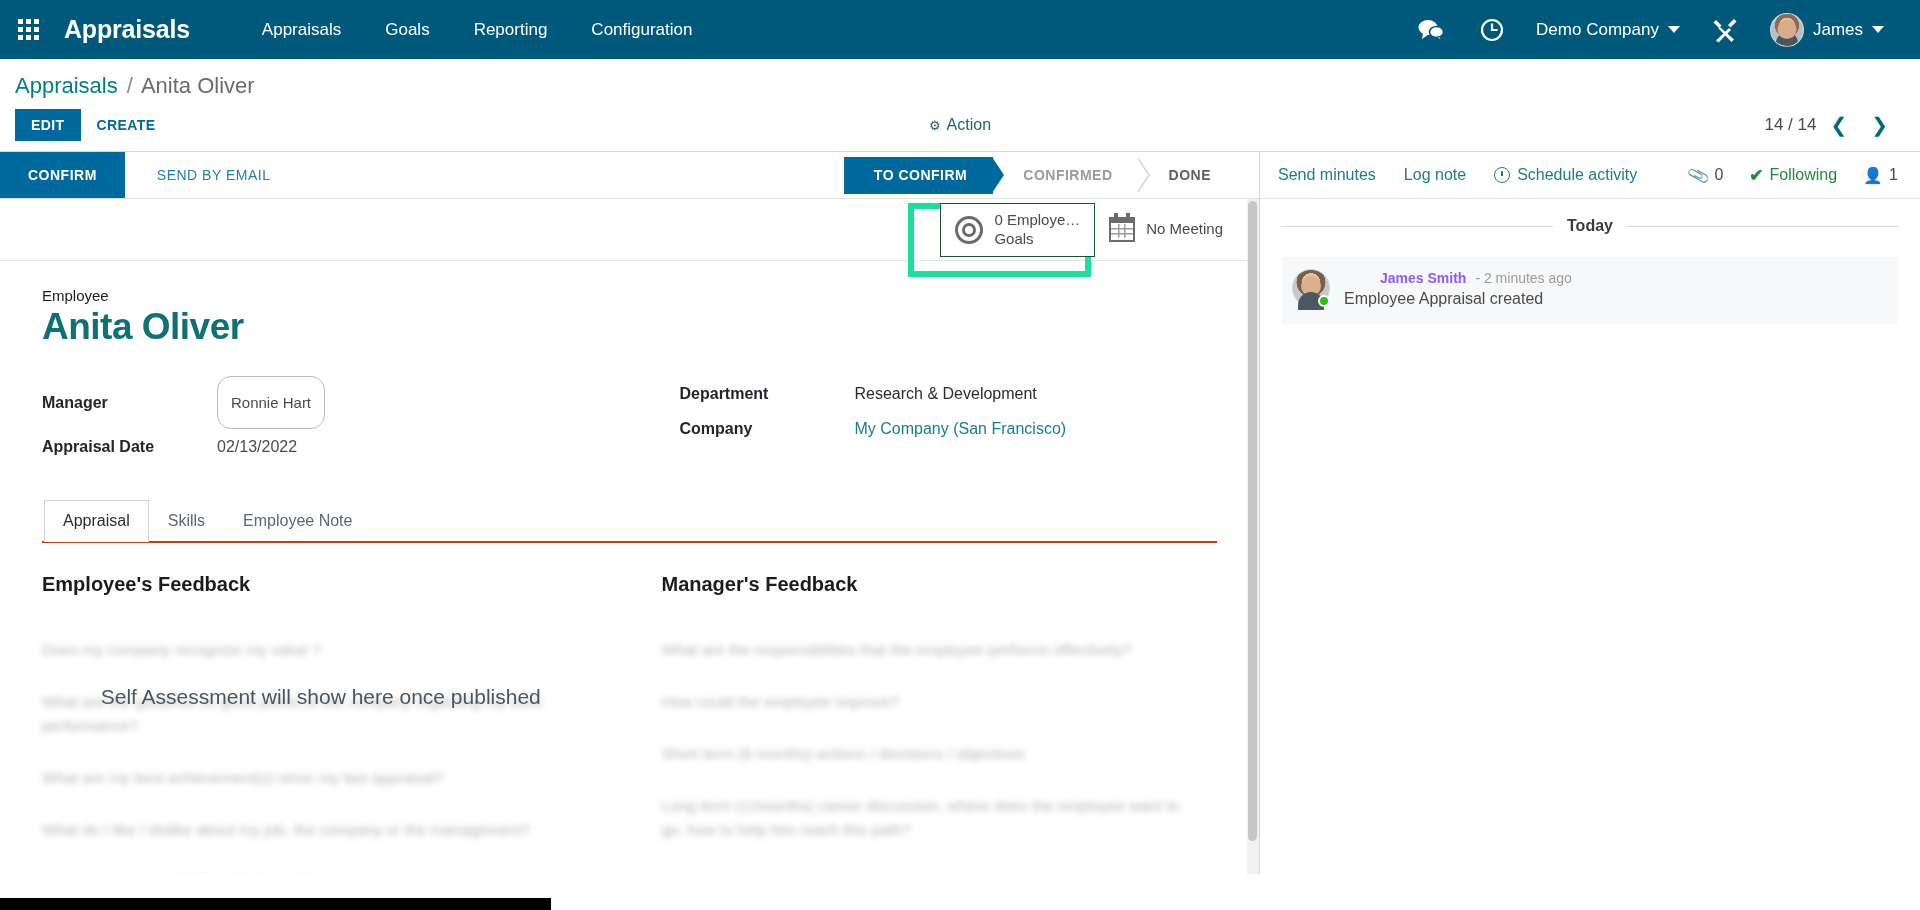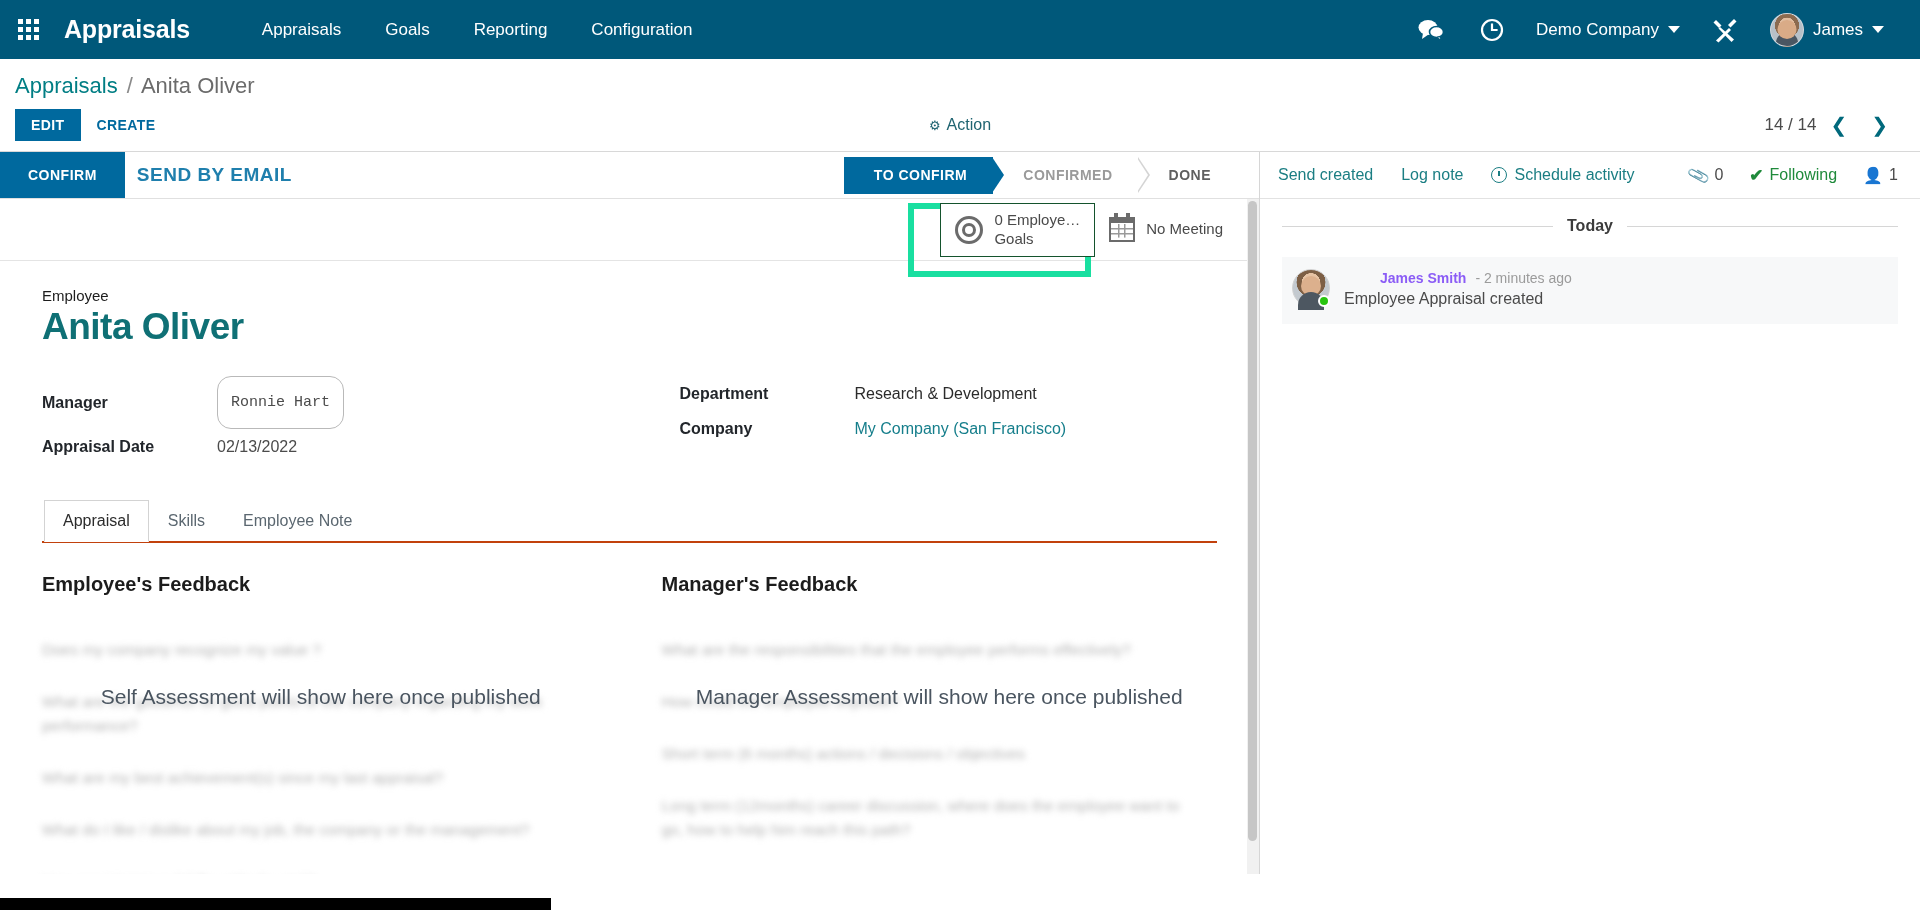--- a/index.html
+++ b/index.html
@@ -126,22 +126,22 @@
     border-bottom: 1px solid #e0e0e0; background: #fff; padding-left: 0;
   }
   .sb-btn-primary {
     background: #00699e; color: #fff; border: none;
     font-size: 14px; font-weight: bold; letter-spacing: 0.5px;
     padding: 0 28px; height: 46px; cursor: pointer;
     font-family: "Liberation Sans", sans-serif;
   }
   .sb-btn-link {
     background: transparent; color: #1f7fad; border: none;
-    font-size: 19px; font-weight: bold; letter-spacing: 0.5px;
-    padding: 0 12px; height: 46px; cursor: pointer;
+    font-size: 14px; font-weight: normal; letter-spacing: 0.5px;
+    padding: 0 32px; height: 46px; cursor: pointer;
     font-family: "Liberation Sans", sans-serif;
   }
   .stages { margin-left: auto; display: flex; align-items: stretch; height: 37px; padding-right: 22px; }
   .stage {
     position: relative; display: flex; align-items: center;
     padding: 0 26px 0 30px; font-size: 14px; font-weight: bold;
     letter-spacing: 0.5px; color: #9a9a9a; background: transparent;
     cursor: pointer; white-space: nowrap;
   }
   .stage.arrowed::after {
@@ -222,21 +222,20 @@
   .field-row .lbl {
     flex: 0 0 175px; font-size: 16px; font-weight: bold; color: #22262b;
   }
   .field-row .val { font-size: 16px; color: #4b4b4b; }
   .field-row .val.link { color: #157e8b; cursor: pointer; }
   .field-row .val.dark { color: #2b2b2b; }
   .tag-pill {
     display: inline-block; border: 1px solid #b9b9b9; border-radius: 14px;
     padding: 17px 13px; font-size: 15px; color: #4b4b4b; background: #fff;
     cursor: pointer;
-    font-family: Liberation Mono, monospace;
   }
 
   
   .notebook { margin-top: 36px; }
   .nb-tabs { display: flex; border-bottom: 2px solid #c2410c; padding-left: 2px; }
   .nb-tab {
     padding: 11px 18px; font-size: 16px; color: #5b6770;
     border: 1px solid transparent; border-bottom: none; cursor: pointer;
     margin-bottom: -1px; background: transparent; position: relative; top: 0;
   }
@@ -515,36 +514,35 @@
             </div>
 
             <div class="nb-col right">
               <div class="fb-title">Manager's Feedback</div>
               <div class="fb-ghost">
                 <p>What are the responsibilities that the employee performs effectively?</p>
                 <p>How could the employee improve?</p>
                 <p>Short term (6 months) actions / decisions / objectives</p>
                 <p>Long term (12months) career discussion, where does the employee want to go, how to help him reach this path?</p>
               </div>
-              <div class="fb-overlay">Manager Assessment will show here once published</div>
             </div>
           </div>
         </div>
       </div>
     </div>
 
     <div class="form-scrollbar">
       <div class="thumb"></div>
     </div>
   </div>
 
   <div class="chatter">
     <div class="chatter-topbar">
       <div class="ch-action">
-        <span>Send created</span>
+        <span>Send minutes</span>
       </div>
       <div class="ch-action">
         <span>Log note</span>
       </div>
       <div class="ch-action">
         <span class="clock-glyph"></span>
         <span>Schedule activity</span>
       </div>
       <div class="ch-right">
         <div class="ch-stat">

